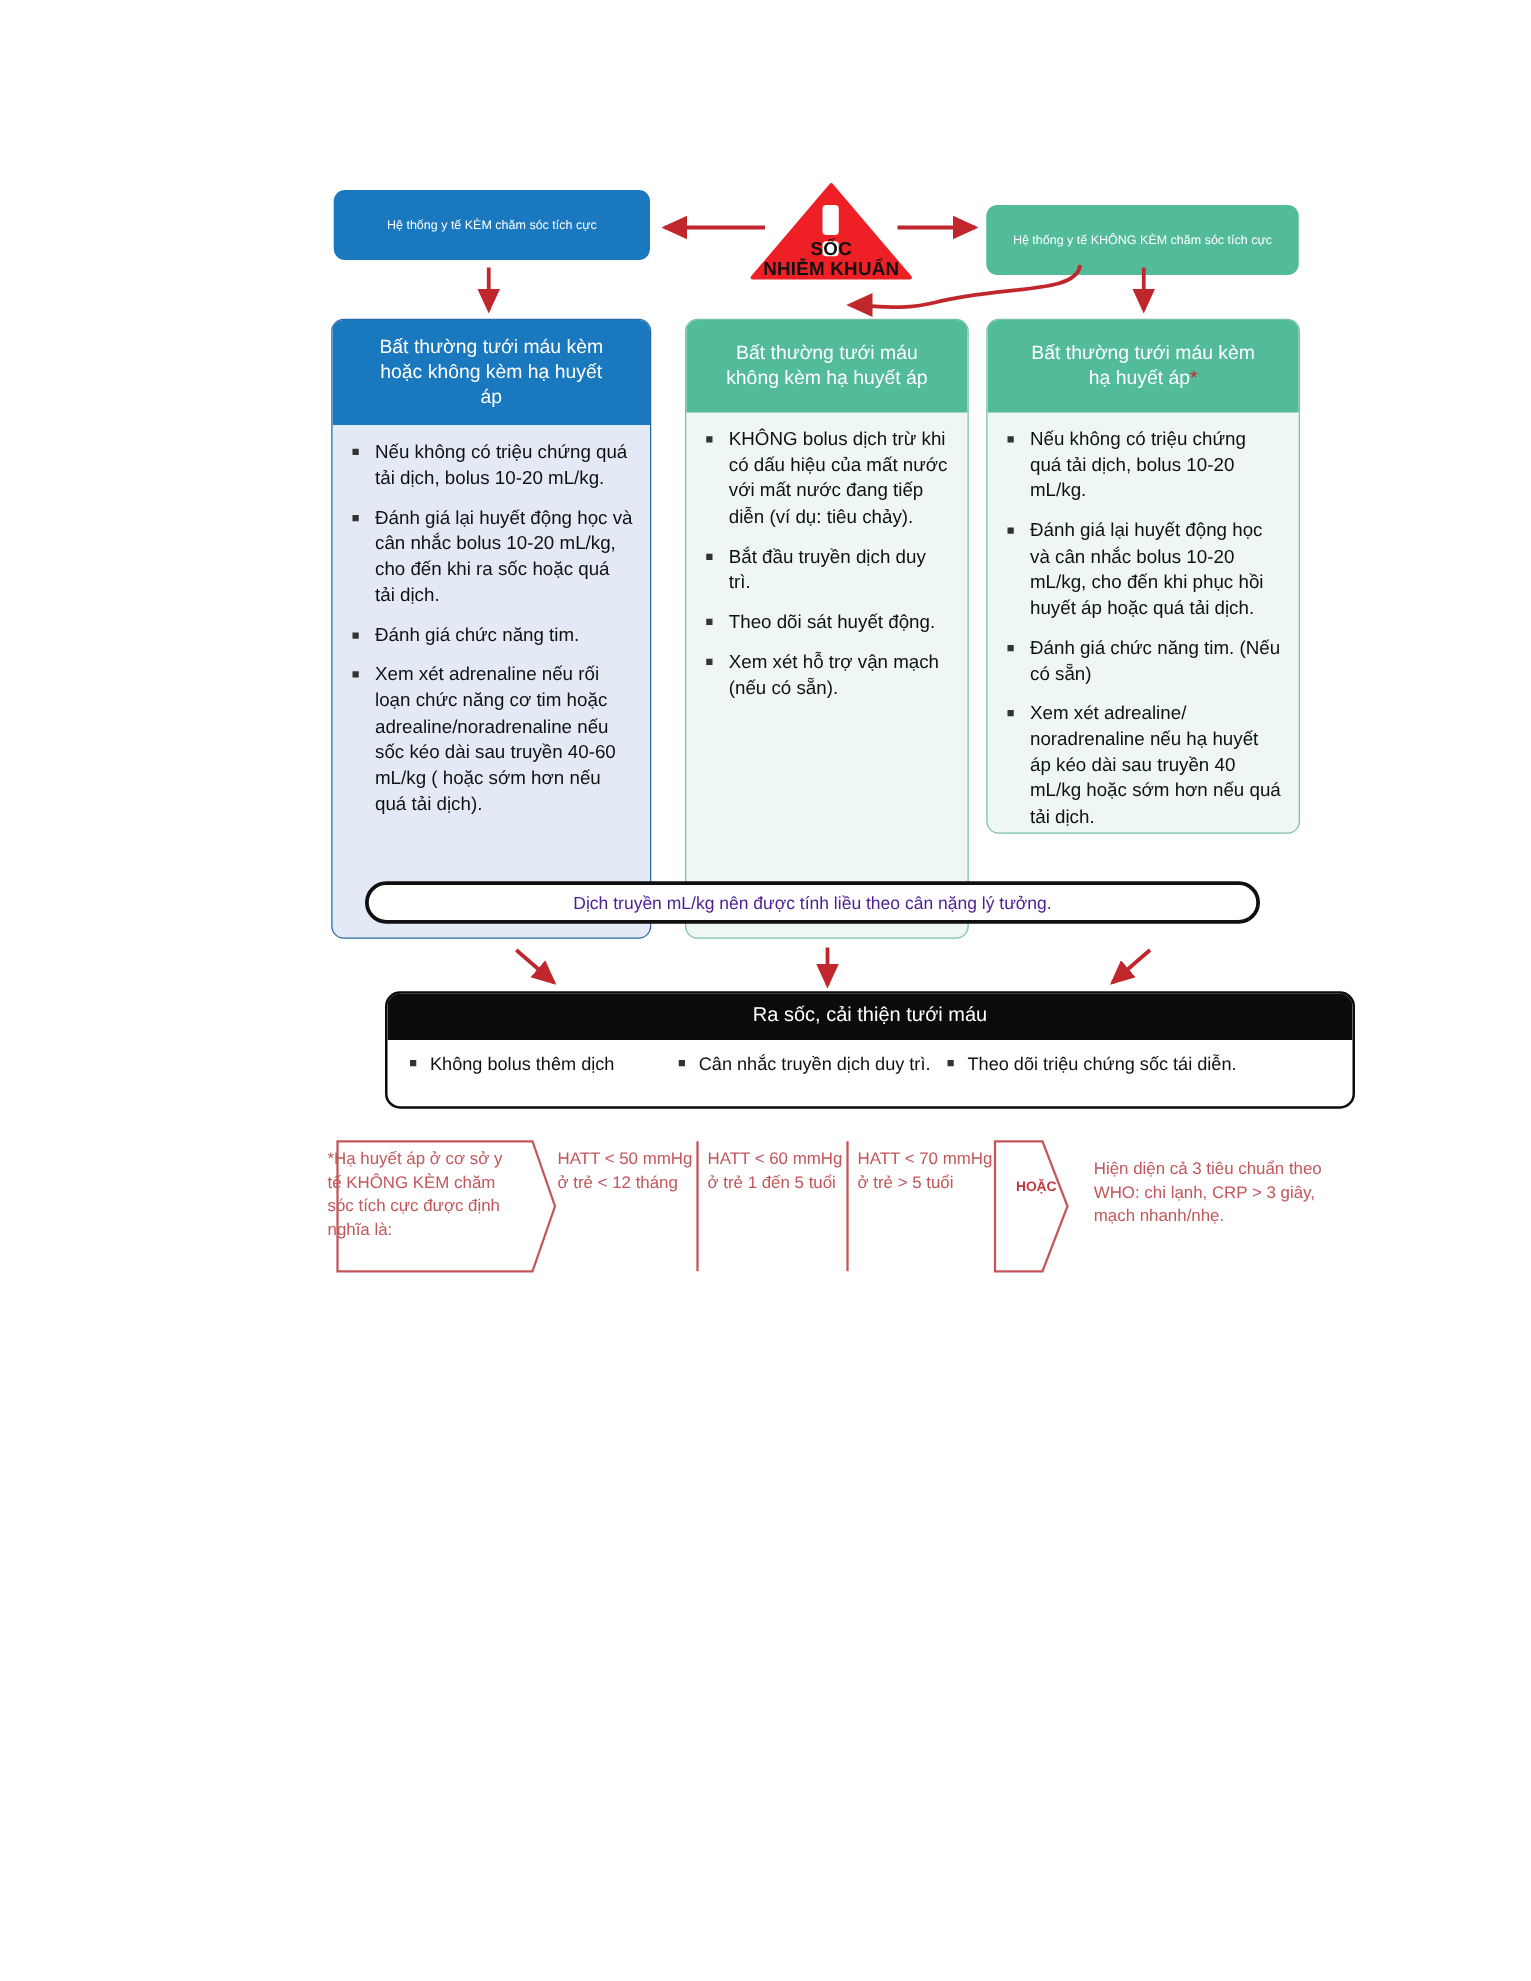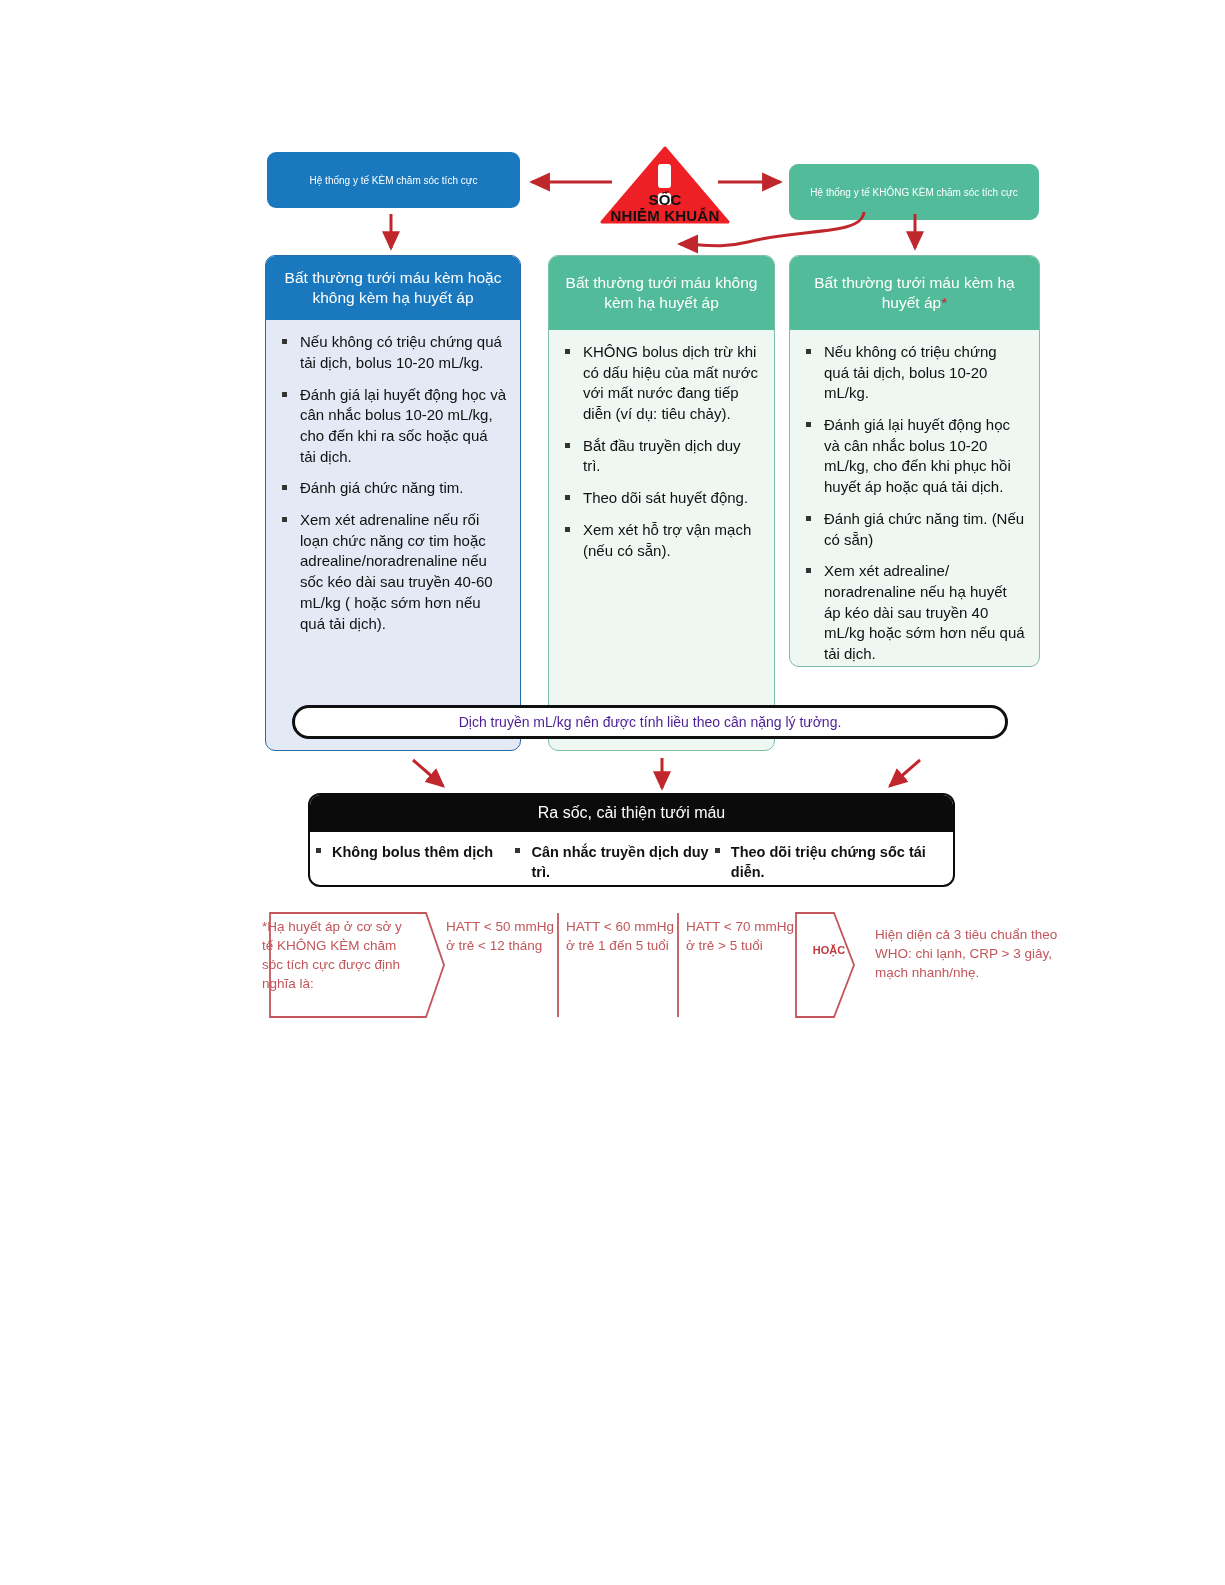--- a/index.html
+++ b/index.html
@@ -33,21 +33,21 @@
     line-height: 1.05; letter-spacing: .2px;
   }
 
   
   #arrows { position: absolute; left: 0; top: 0; width: 1225px; height: 1585px; pointer-events: none; }
 
   
   .col { position: absolute; border-radius: 10px; overflow: hidden; }
   .col .head {
     color: #fff; text-align: center; font-size: 15.5px; line-height: 1.3;
-    padding: 12px 8px; display: flex; align-items: center; justify-content: center;
+    padding: 12px 28px; display: flex; align-items: center; justify-content: center;
   }
   .col .body { padding: 12px 14px 14px 14px; }
   .col ul { list-style: none; }
   .col li {
     position: relative; padding-left: 20px; margin-bottom: 11px;
     font-size: 15px; line-height: 1.38; color: #111;
   }
   .col li:before {
     content: ""; position: absolute; left: 2px; top: 7px;
     width: 5px; height: 5px; background: #333;
@@ -67,28 +67,28 @@
   
   #banner {
     position: absolute; left: 292px; top: 705px; width: 716px; height: 34px;
     background: #ffffff; border: 3px solid #101010; border-radius: 18px;
     display: flex; align-items: center; justify-content: center;
     color: #4c1d95; font-size: 14px;
   }
 
   
   #black {
-    position: absolute; left: 308px; top: 793px; width: 647px; height: 94px;
+    position: absolute; left: 308px; top: 793px; width: 776px; height: 94px;
     border-radius: 12px; overflow: hidden; border: 2px solid #0b0b0b; background: #fff;
   }
   #black .bhead {
     background: #0b0b0b; color: #ffffff; text-align: center;
     font-size: 16px; padding: 9px 0 10px 0;
   }
-  #black .bbody { display: flex; padding: 10px 8px 8px 0; font-weight: bold; }
+  #black .bbody { display: flex; padding: 10px 8px 8px 12px; }
   #black .bcell { position: relative; padding-left: 22px; font-size: 14.5px; line-height: 1.4; color: #111; }
   #black .bcell:before { content:""; position:absolute; left:6px; top:6px; width:5px; height:5px; background:#333; }
   #black .bcell.c1 { width: 215px; }
   #black .bcell.c2 { width: 215px; }
   #black .bcell.c3 { width: 255px; }
 
   
   #foot { position: absolute; left: 258px; top: 905px; width: 800px; height: 118px; }
   .fnote { position: absolute; color: #c2565a; font-size: 13.5px; line-height: 1.42; }
   #fn0 { left: 4px; top: 12px; width: 150px; }

